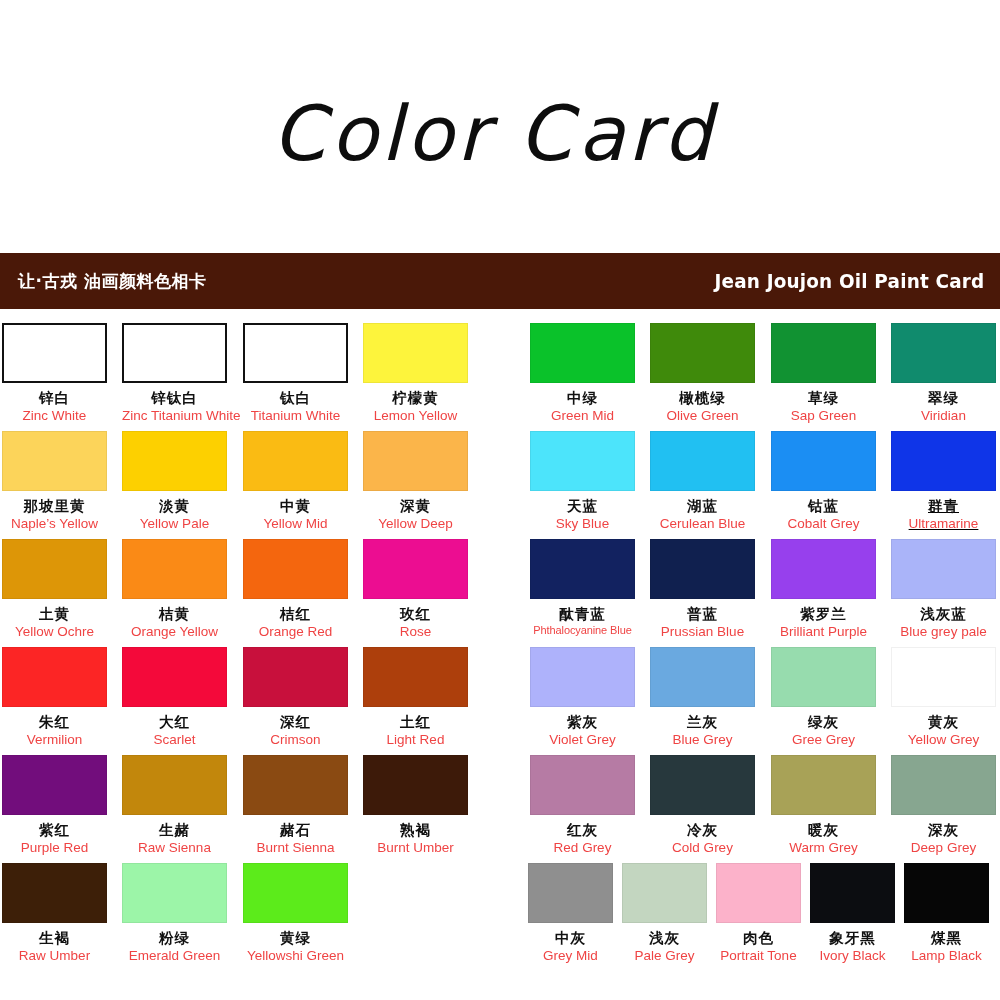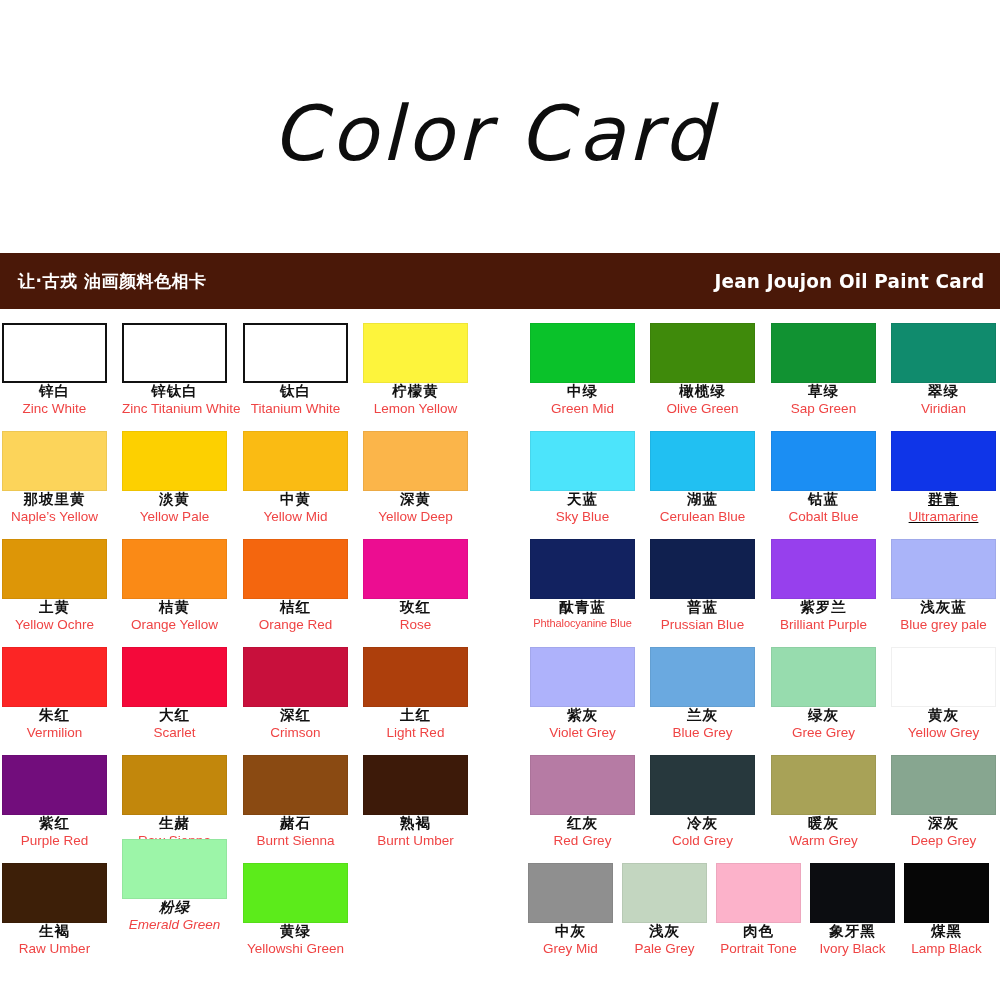--- a/index.html
+++ b/index.html
@@ -90,20 +90,21 @@
     height: 60px;
     box-sizing: border-box;
     border: 1px solid rgba(0,0,0,0.06);
   }
   .chip.outlined {
     border: 2px solid #111111;
   }
   .labels {
     width: 100%;
     text-align: center;
+    margin-top: 7px;
   }
   .cn {
     display: block;
     font-family: "DejaVu Sans", sans-serif;
     font-size: 14.5px;
     font-weight: 700;
     color: #111111;
     line-height: 1.22;
     letter-spacing: 1px;
     white-space: nowrap;
@@ -275,21 +276,21 @@
           <span class="en">Burnt Umber</span>
         </div>
       </div>
       <div class="cell" style="left: 2px; top: 554px; width: 105px;">
         <div class="chip" style="background: rgb(61, 31, 8);"></div>
         <div class="labels">
           <span class="cn">生褐</span>
           <span class="en">Raw Umber</span>
         </div>
       </div>
-      <div class="cell" style="left: 122px; top: 530px; width: 105px; font-style: italic;">
+      <div class="cell" style="left: 122px; top: 554px; width: 105px;">
         <div class="chip" style="background: rgb(156, 245, 168);"></div>
         <div class="labels">
           <span class="cn">粉绿</span>
           <span class="en">Emerald Green</span>
         </div>
       </div>
       <div class="cell" style="left: 243px; top: 554px; width: 105px;">
         <div class="chip" style="background: rgb(92, 235, 27);"></div>
         <div class="labels">
           <span class="cn">黄绿</span>
@@ -335,21 +336,21 @@
         <div class="chip" style="background: rgb(33, 192, 242);"></div>
         <div class="labels">
           <span class="cn">湖蓝</span>
           <span class="en">Cerulean Blue</span>
         </div>
       </div>
       <div class="cell" style="left: 771px; top: 122px; width: 105px;">
         <div class="chip" style="background: rgb(27, 142, 243);"></div>
         <div class="labels">
           <span class="cn">钴蓝</span>
-          <span class="en">Cobalt Blue</span>
+          <span class="en">Cobalt Grey</span>
         </div>
       </div>
       <div class="cell" style="left: 891px; top: 122px; width: 105px; text-decoration: underline;">
         <div class="chip" style="background: rgb(15, 53, 232);"></div>
         <div class="labels">
           <span class="cn">群青</span>
           <span class="en">Ultramarine</span>
         </div>
       </div>
       <div class="cell" style="left: 530px; top: 230px; width: 105px;">

